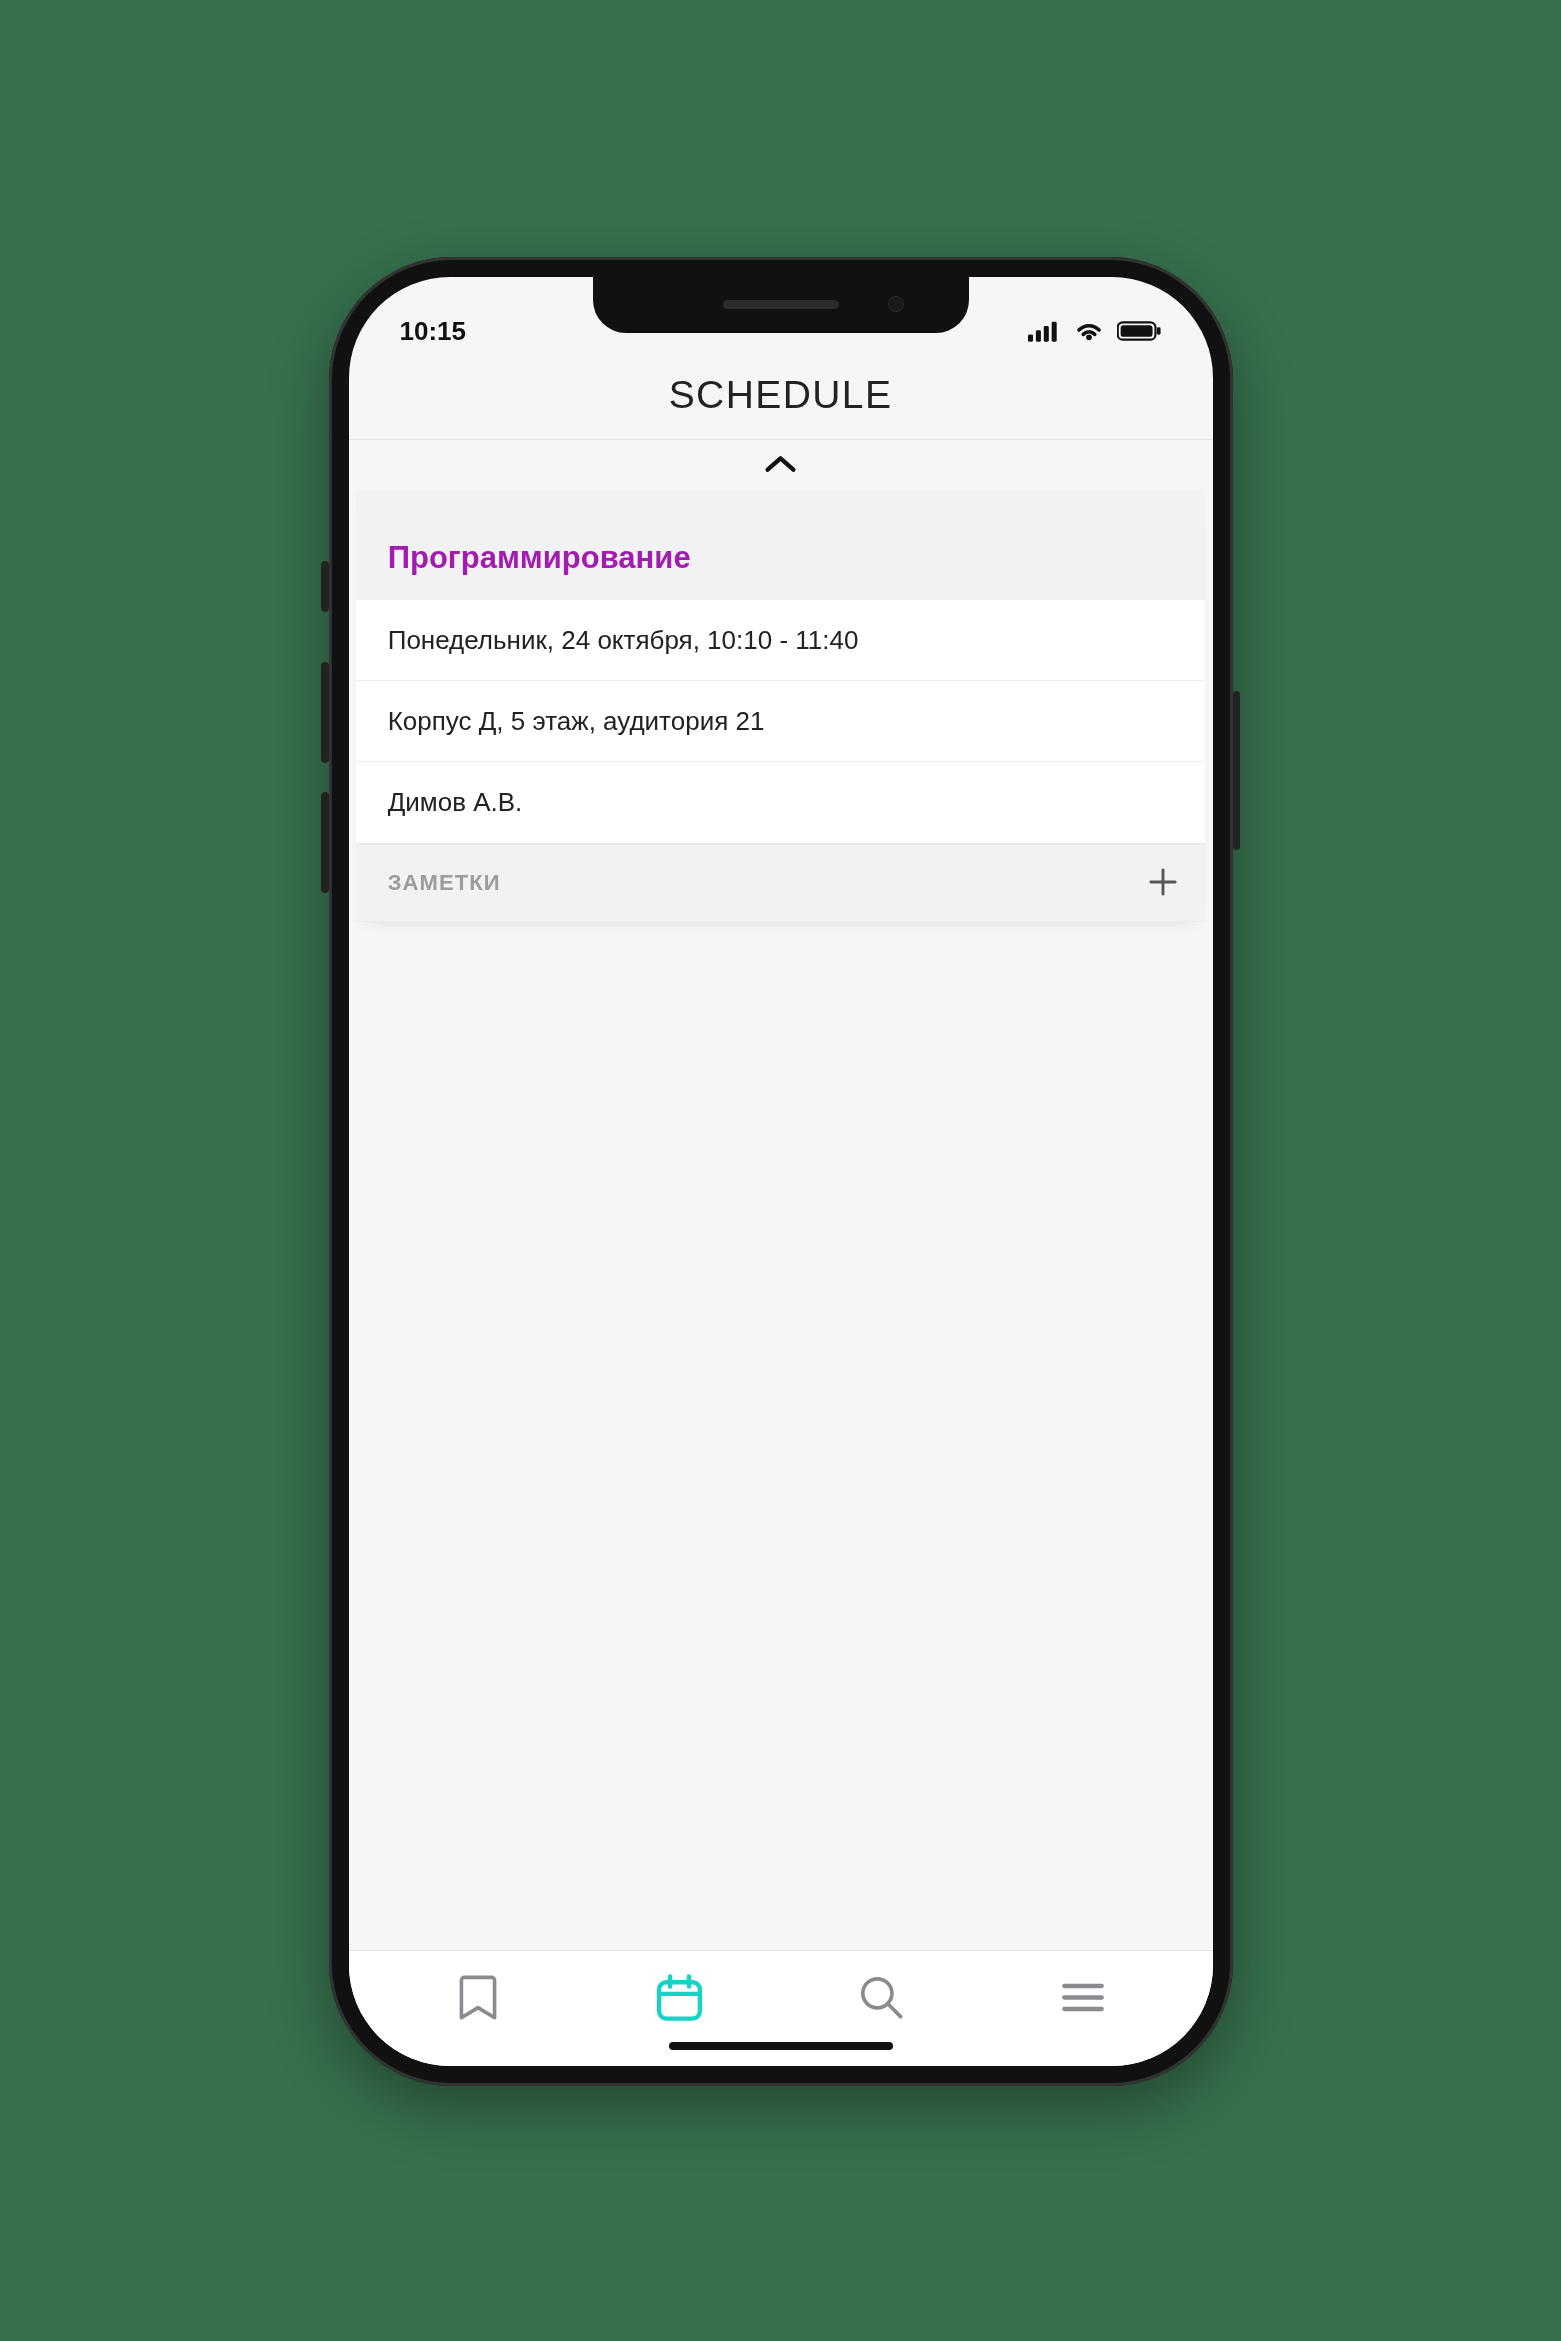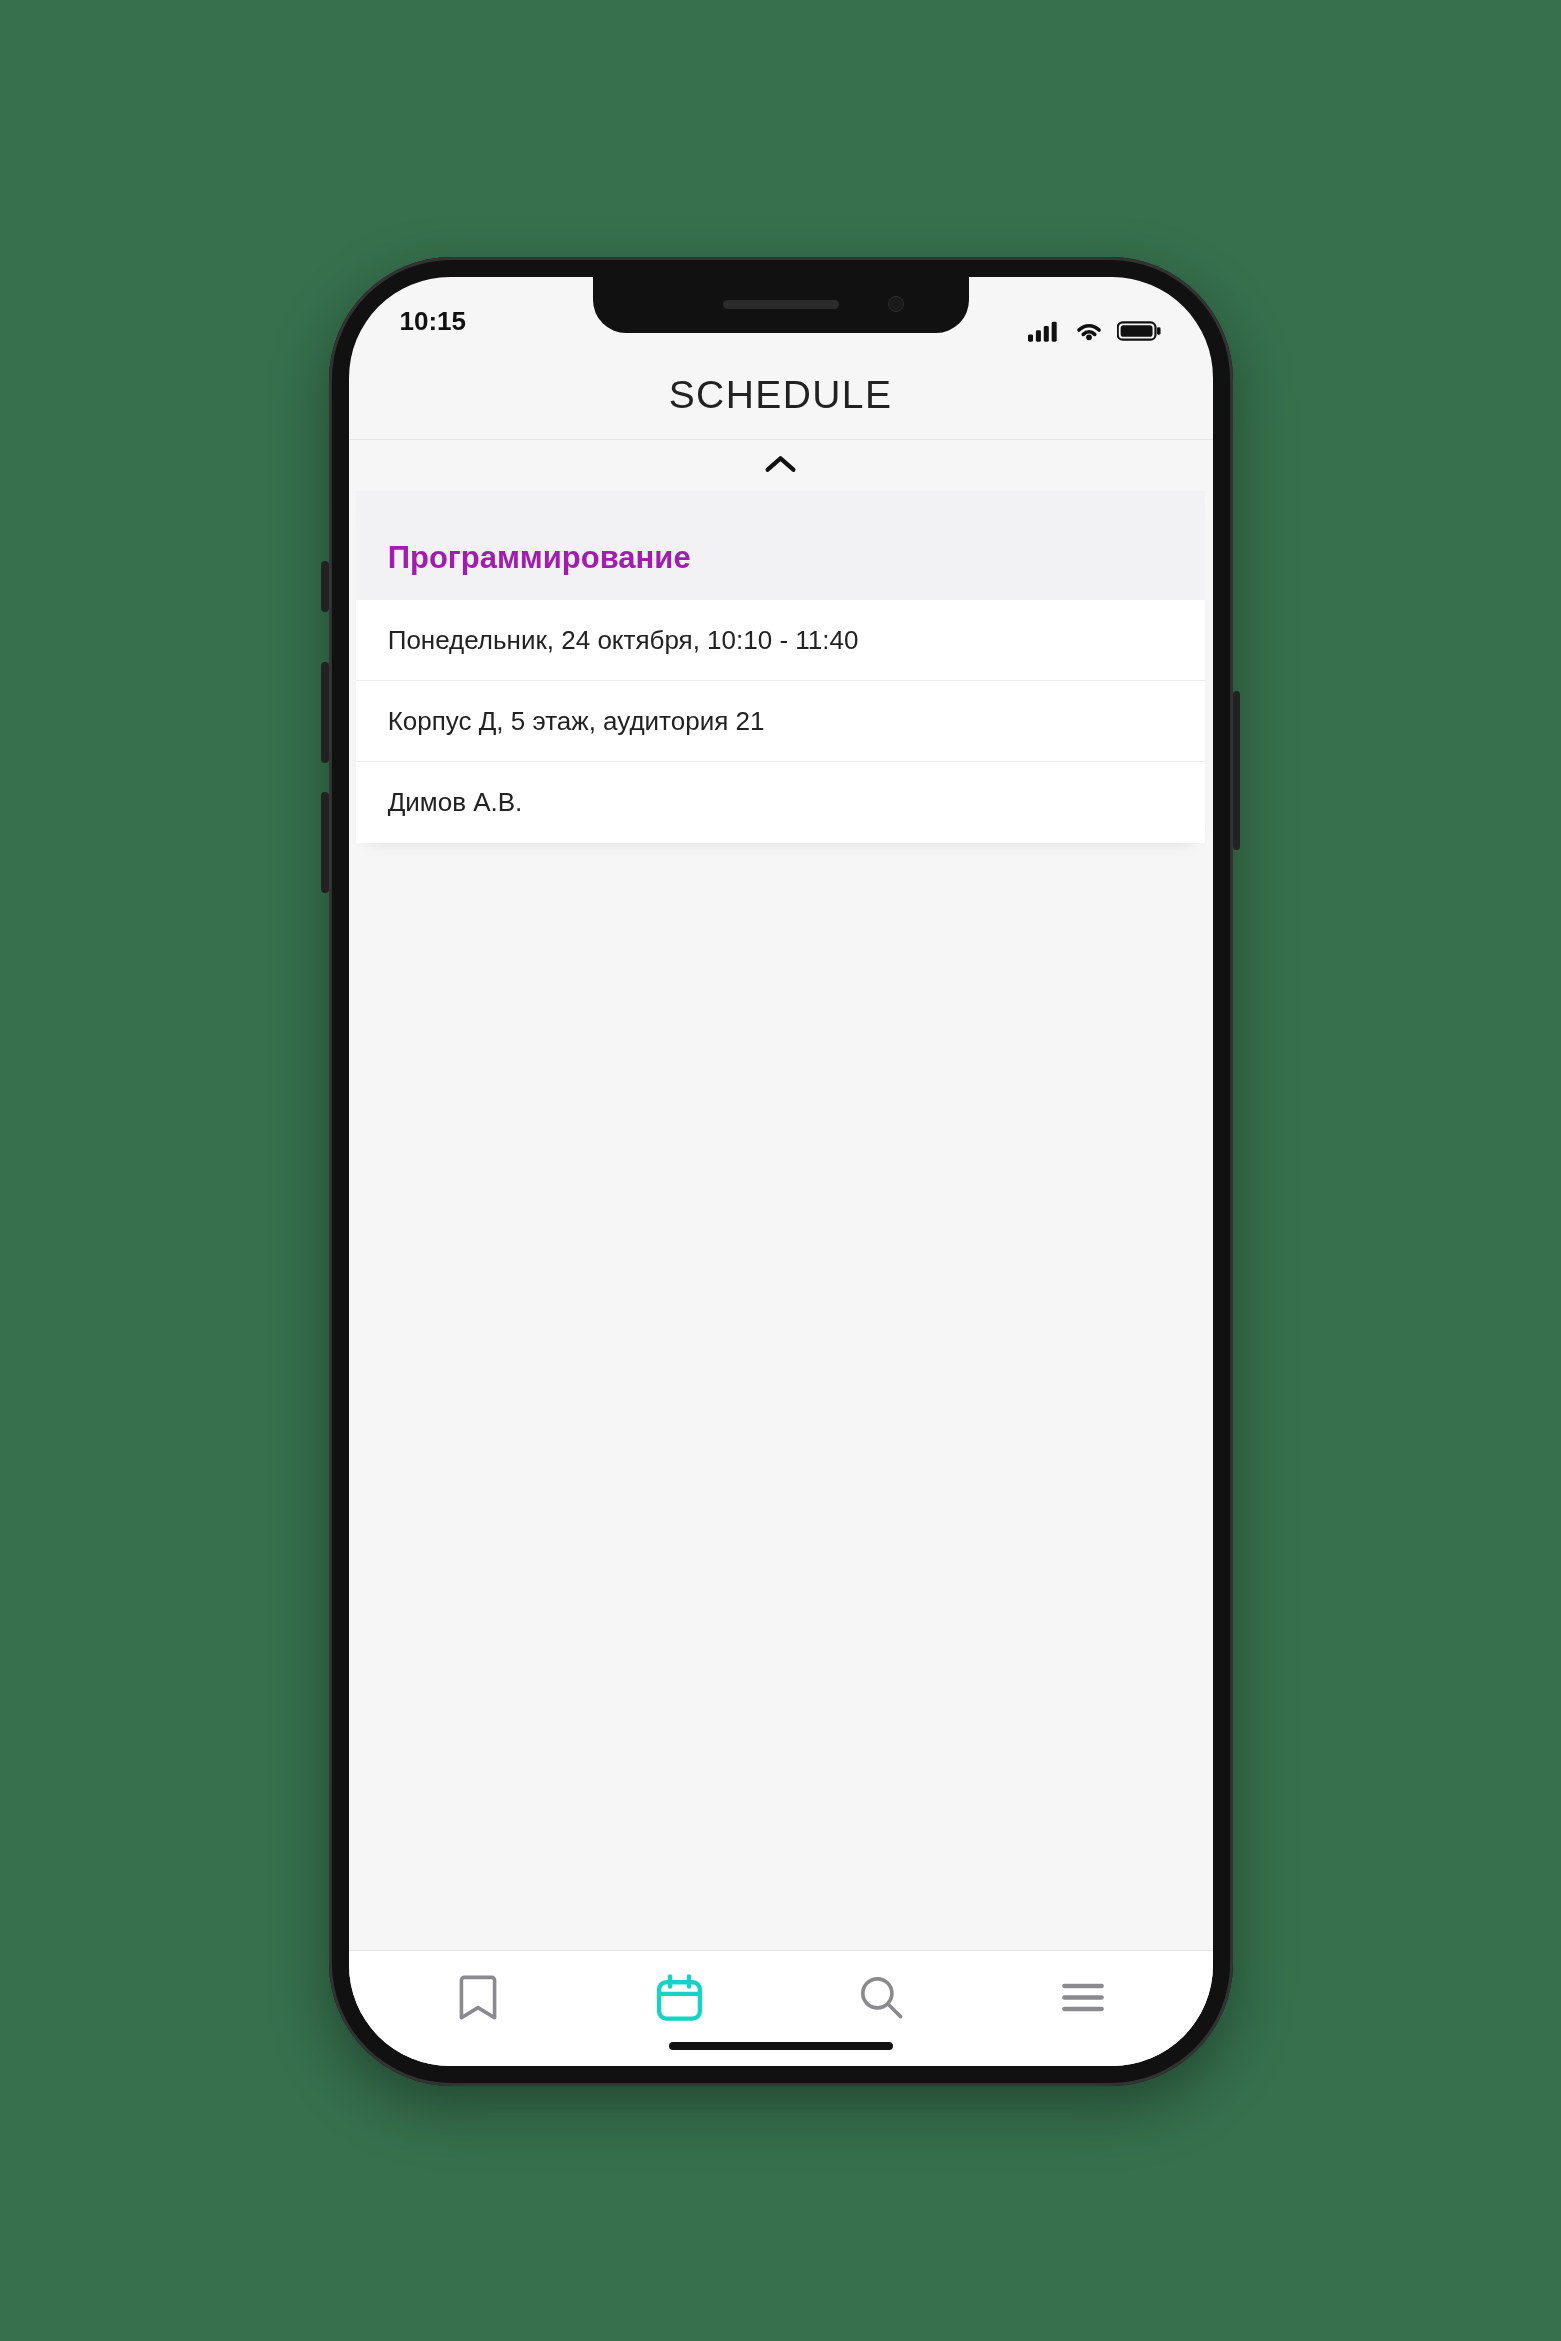--- a/index.html
+++ b/index.html
@@ -52,21 +52,21 @@
     border-bottom-right-radius: 33px;
     z-index: 50;
     display:flex; align-items:center; justify-content:center; gap:17.3px;
   }
   .notch .speaker { width:116px; height:8.7px; background:#2b2b2b; border-radius:4.3px; }
   .notch .cam { width:16px; height:16px; background:#1a1a1a; border-radius:50%; border:1.4px solid #2e2e2e; position:absolute; right:65px; top:19px;}
 
   
   .status-bar {
     height: 80px;
-    display:flex; justify-content:space-between;
+    display:flex; align-items:center; justify-content:space-between;
     padding: 29px 51px 0 51px;
     font-weight:600;
     font-size:26px;
     color:#111;
     position:relative;
     z-index:10;
   }
   .status-right { display:flex; align-items:center; gap:11.6px; }
   .status-right svg { display:block; }
 
@@ -246,20 +246,30 @@
       <div class="card">
 
         <div class="lecture-head">
           <div class="subject">Программирование</div>
         </div>
 
         <div class="info-row">Понедельник, 24 октября, 10:10 - 11:40</div>
         <div class="info-row">Корпус Д, 5 этаж, аудитория 21</div>
         <div class="info-row">Димов А.В.</div>
 
+        <div class="notes-header">
+          <span class="label">ЗАМЕТКИ</span>
+          <span class="plus">
+            <span>
+              <svg width="30" height="30" viewBox="0 0 42 42">
+                <path d="M21 4v34M4 21h34" stroke="#555" stroke-width="4" stroke-linecap="round"></path>
+              </svg>
+            </span>
+          </span>
+        </div>
 
 
 
       </div>
     </div>
 
     <div class="tabbar">
       <div class="tab">
         <span>
           <svg width="42" height="49" viewBox="0 0 58 68">

